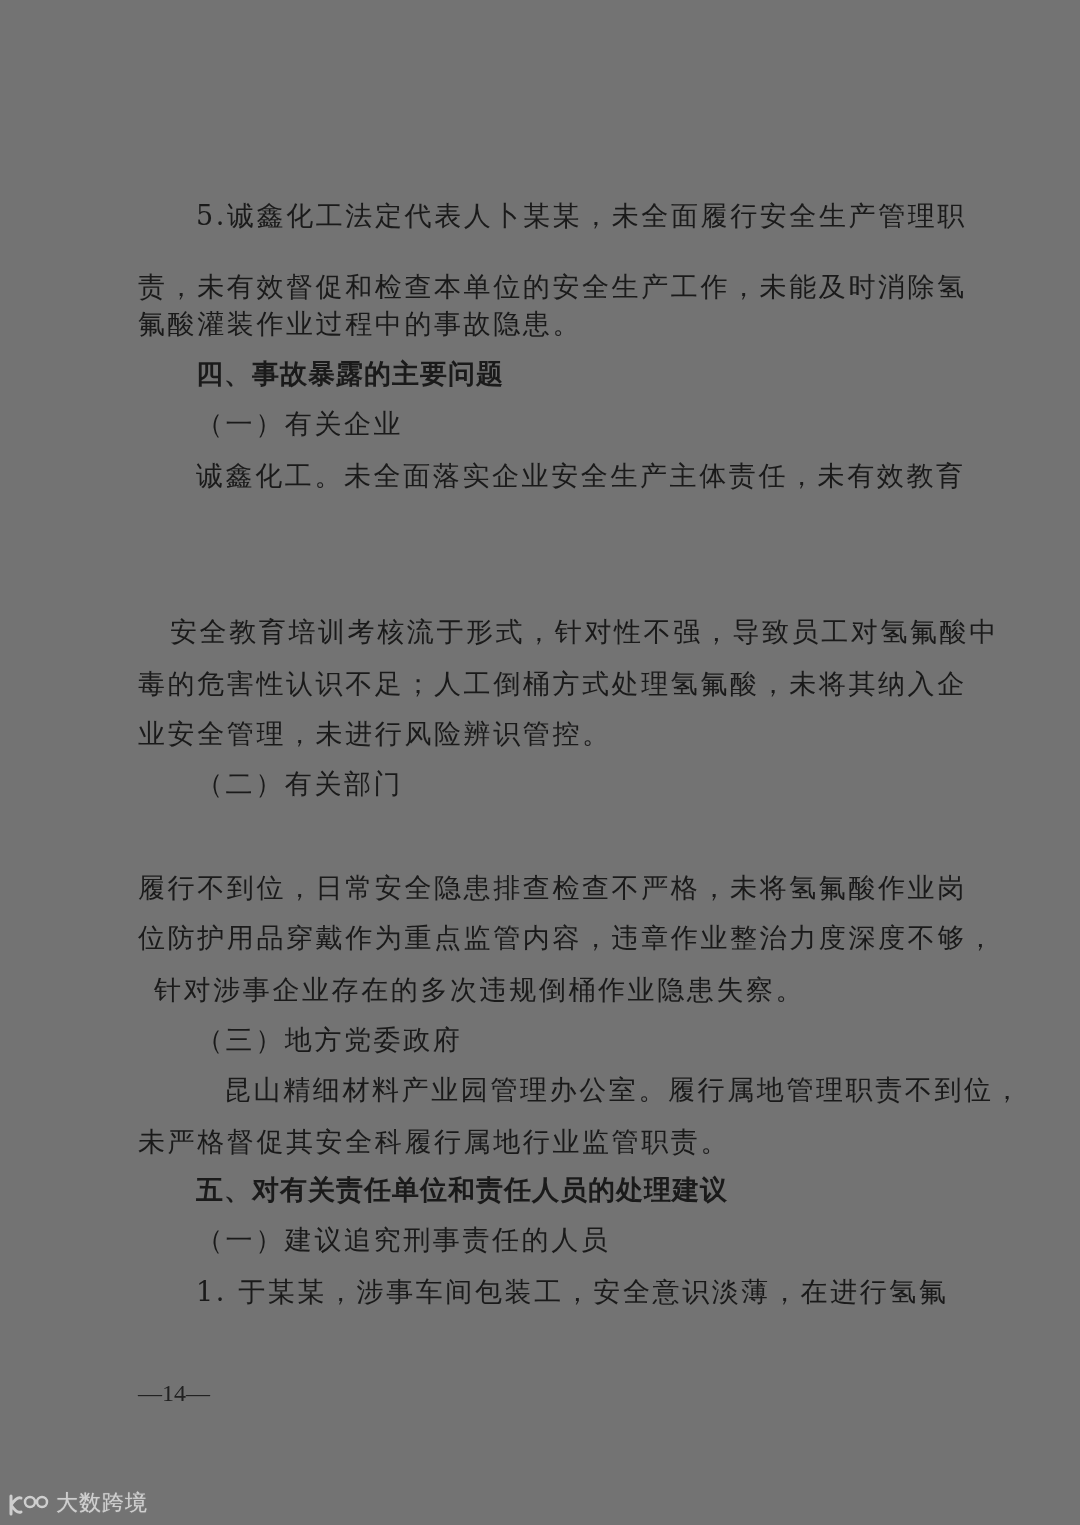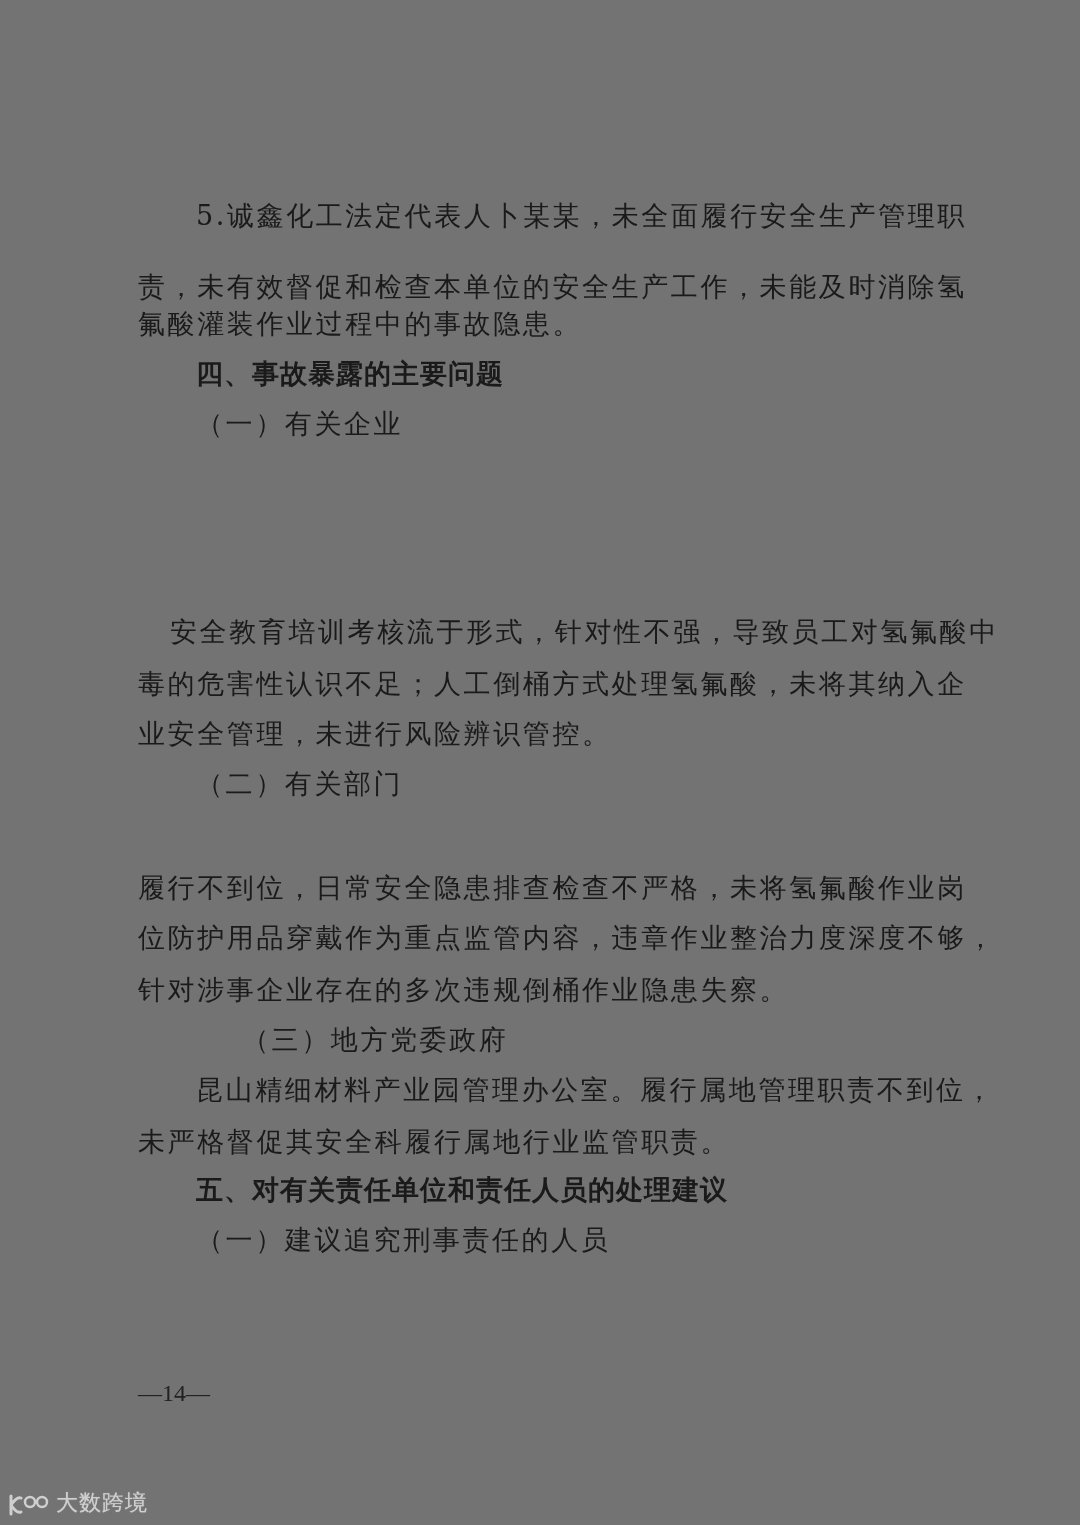--- a/index.html
+++ b/index.html
@@ -69,35 +69,37 @@
 
 <div class="page">
 
   <div class="line indent" style="top:198px;">5.诚鑫化工法定代表人卜某某，未全面履行安全生产管理职</div>
   <div class="line" style="top:252px;margin-top:17px;">责，未有效督促和检查本单位的安全生产工作，未能及时消除氢</div>
   <div class="line" style="top:306px;">氟酸灌装作业过程中的事故隐患。</div>
 
   <div class="line indent heading" style="top:356px;">四、事故暴露的主要问题</div>
   <div class="line indent" style="top:406px;">（一）有关企业</div>
 
+  <div class="line indent" style="top:458px;">诚鑫化工。未全面落实企业安全生产主体责任，未有效教育</div>
   <div class="line" style="top:614px;margin-left:32px;">安全教育培训考核流于形式，针对性不强，导致员工对氢氟酸中</div>
   <div class="line" style="top:666px;">毒的危害性认识不足；人工倒桶方式处理氢氟酸，未将其纳入企</div>
   <div class="line" style="top:716px;">业安全管理，未进行风险辨识管控。</div>
 
   <div class="line indent" style="top:766px;">（二）有关部门</div>
   <div class="line" style="top:870px;">履行不到位，日常安全隐患排查检查不严格，未将氢氟酸作业岗</div>
   <div class="line" style="top:920px;">位防护用品穿戴作为重点监管内容，违章作业整治力度深度不够，</div>
-  <div class="line" style="top:972px;">针对涉事企业存在的多次违规倒桶作业隐患失察。</div>
+  <div class="line" style="top:972px;margin-left:16px;">针对涉事企业存在的多次违规倒桶作业隐患失察。</div>
 
-  <div class="line indent" style="top:1022px;margin-left:46px;">（三）地方党委政府</div>
-  <div class="line indent" style="top:1072px;">昆山精细材料产业园管理办公室。履行属地管理职责不到位，</div>
+  <div class="line indent" style="top:1022px;">（三）地方党委政府</div>
+  <div class="line indent" style="top:1072px;margin-left:28px;">昆山精细材料产业园管理办公室。履行属地管理职责不到位，</div>
   <div class="line" style="top:1124px;">未严格督促其安全科履行属地行业监管职责。</div>
 
   <div class="line indent heading" style="top:1172px;">五、对有关责任单位和责任人员的处理建议</div>
   <div class="line indent" style="top:1222px;">（一）建议追究刑事责任的人员</div>
+  <div class="line indent" style="top:1274px;">1. 于某某，涉事车间包装工，安全意识淡薄，在进行氢氟</div>
 
   <div class="page-number">—14—</div>
 
   <div class="watermark">
     <svg class="wm-logo" viewBox="0 0 42 26">
       <path d="M3 4 L3 22 M3 13 Q9 4 13 6 M3 13 Q9 22 13 20" stroke="#cfcfcf" stroke-width="3" fill="none" stroke-linecap="round"></path>
       <circle cx="22" cy="10" r="5" stroke="#cfcfcf" stroke-width="2.5" fill="none"></circle>
       <circle cx="34" cy="10" r="5" stroke="#cfcfcf" stroke-width="2.5" fill="none"></circle>
     </svg>
     <span>大数跨境</span>

